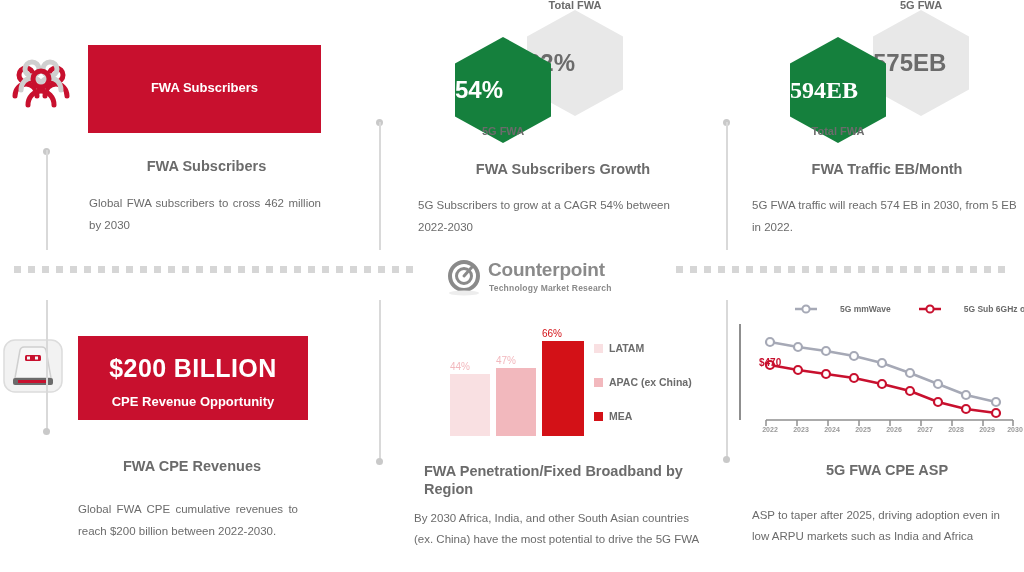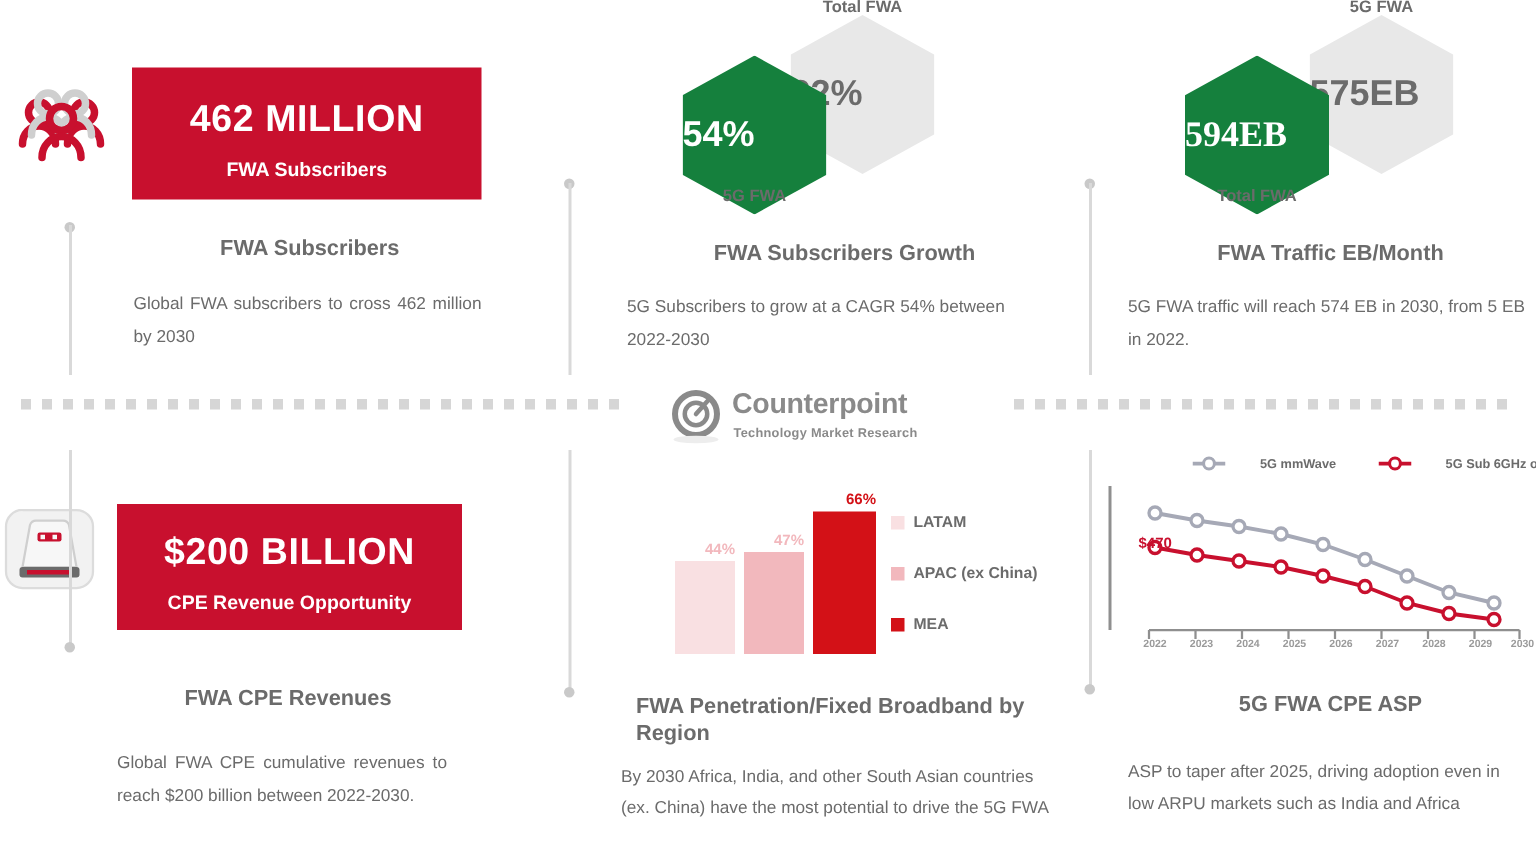--- a/index.html
+++ b/index.html
@@ -23,21 +23,21 @@
   
   .vline{width:2px;background:#d9d9d9;}
   .vdot{width:7px;height:7px;border-radius:50%;background:#c9c9c9;}
   .dashrow{height:7px;background-image:linear-gradient(to right,#d6d6d6 0 7px,transparent 7px 14px);
            background-size:14px 7px;background-repeat:repeat-x;}
   
   .logo-word{font-size:19px;font-weight:bold;color:#8a8a8a;letter-spacing:-.2px;line-height:1;}
   .logo-tag{font-size:8.5px;font-weight:bold;color:#8a8a8a;letter-spacing:.2px;margin-top:2px;}
   
   .bar{position:absolute;bottom:0;}
-  .bar-lbl{position:absolute;font-size:10px;font-weight:bold;text-align:right;}
+  .bar-lbl{position:absolute;font-size:10px;font-weight:normal;text-align:left;}
   .lg-row{display:flex;align-items:center;gap:6px;margin-bottom:22px;}
   .lg-sw{width:9px;height:9px;}
   .lg-tx{font-size:10.5px;font-weight:bold;color:#6b6b6b;white-space:nowrap;}
   
   .lc-lg{display:flex;align-items:center;gap:23px;}
   .lc-lg .tx{font-size:8.5px;font-weight:bold;color:#6b6b6b;white-space:nowrap;}
   .yr{position:absolute;font-size:7px;font-weight:bold;color:#9a9a9a;text-align:center;width:26px;}
   .axis-lbl{position:absolute;font-size:10px;font-weight:bold;color:#c8102e;padding-left:19px;}
 </style>
 </head>
@@ -54,21 +54,20 @@
       <path d="M13 35c0-7 5-12 11-12s11 5 11 12" stroke="#cfcfcf"></path>
       <circle cx="42" cy="14" r="7" stroke="#cfcfcf"></circle>
       <path d="M31 35c0-7 5-12 11-12s11 5 11 12" stroke="#cfcfcf"></path>
       <circle cx="33" cy="24" r="8" stroke="#c8102e"></circle>
       <path d="M20 50c0-8 6-14 13-14s13 6 13 14" stroke="#c8102e"></path>
     </g>
   </svg>
 </div>
 
 <div class="abs banner" style="left:88px;top:45px;width:233px;height:88px;padding-top:22px;box-sizing:border-box;">
-  <div class="big">462 MILLION</div>
   <div class="sub">FWA Subscribers</div>
 </div>
 
 <div class="abs vdot" style="left:43px;top:148px;"></div>
 <div class="abs vline" style="left:46px;top:150px;height:100px;"></div>
 
 <div class="abs col-title" style="left:89px;top:157px;width:235px;text-align:center;">FWA Subscribers</div>
 <div class="abs col-body" style="left:89px;top:192px;width:232px;">Global FWA subscribers to cross 462 million by 2030</div>
 
 <div class="abs hex grey" style="left:527px;top:10px;">

